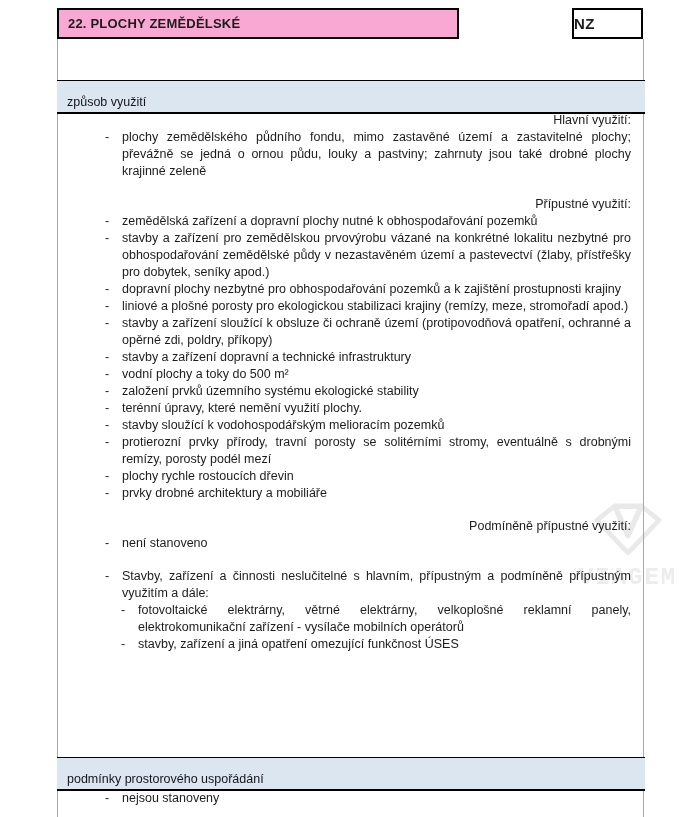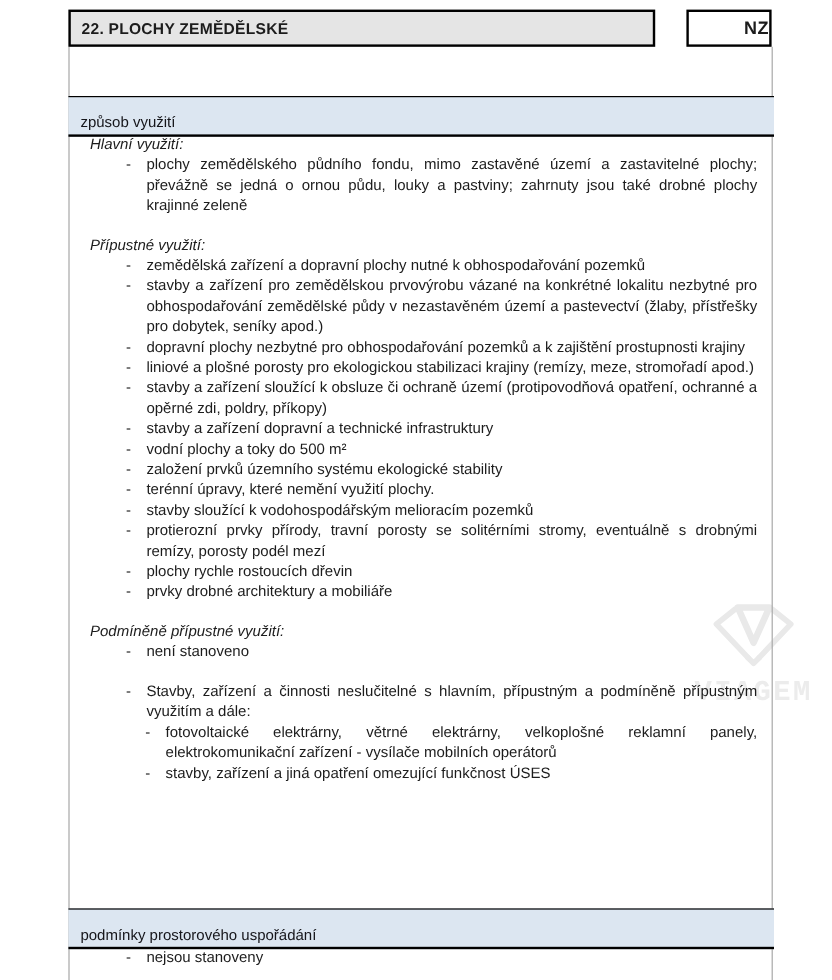--- a/index.html
+++ b/index.html
@@ -2,29 +2,29 @@
 <html><head>
 <meta charset="utf-8">
 <style>
   html,body{margin:0;padding:0;background:#ffffff;}
   .page{
     position:relative;width:693px;height:817px;background:#ffffff;overflow:hidden;
     font-family:"Liberation Sans","DejaVu Sans",sans-serif;color:#1c1c1c;
   }
   
   .title-box{
-    position:absolute;left:57px;top:8px;width:489px;height:31px;
-    border:2px solid #000;box-sizing:border-box;background:#e5e5e5;
+    position:absolute;left:57px;top:8px;width:402px;height:31px;
+    border:2px solid #000;box-sizing:border-box;background:#f9a8d4;
     display:flex;align-items:center;padding-left:9px;z-index:3;
   }
   .title-box .t{font-size:13px;font-weight:bold;letter-spacing:.2px;}
   .code-box{
     position:absolute;left:572px;top:8px;width:71px;height:31px;
     border:2px solid #000;box-sizing:border-box;background:#fff;
-    display:flex;align-items:center;justify-content:flex-end;z-index:3;
+    display:flex;align-items:center;justify-content:flex-start;z-index:3;
   }
   .code-box .c{font-size:15px;font-weight:bold;letter-spacing:.5px;}
   
   .sheet{
     position:absolute;left:57px;top:39px;width:587px;height:778px;
     border-left:1px solid #a8a8a8;border-right:1px solid #a8a8a8;
     box-sizing:border-box;z-index:1;background:transparent;
   }
   
   .band{
@@ -34,21 +34,21 @@
   }
   .band-use{top:80px;}
   .band-spatial{top:757px;}
   
   .content{
     position:absolute;left:75px;top:106px;width:556px;z-index:2;
     font-size:12.5px;line-height:17px;
   }
   .use-section{margin-top:16px;}
   .use-section:first-child{margin-top:6px;}
-  .sec-head{font-style:italic;}
+  .sec-head{text-align:right;}
   .bullet-row{display:flex;padding-left:30px;}
   .bullet-row.level2{padding-left:46px;}
   .bullet-row .dash{width:17px;flex:0 0 17px;}
   .bullet-row .btext{flex:1;text-align:justify;}
   .spatial-content{
     position:absolute;left:75px;top:790px;width:556px;z-index:2;
     font-size:12.5px;line-height:17px;
   }
   
   .watermark{

